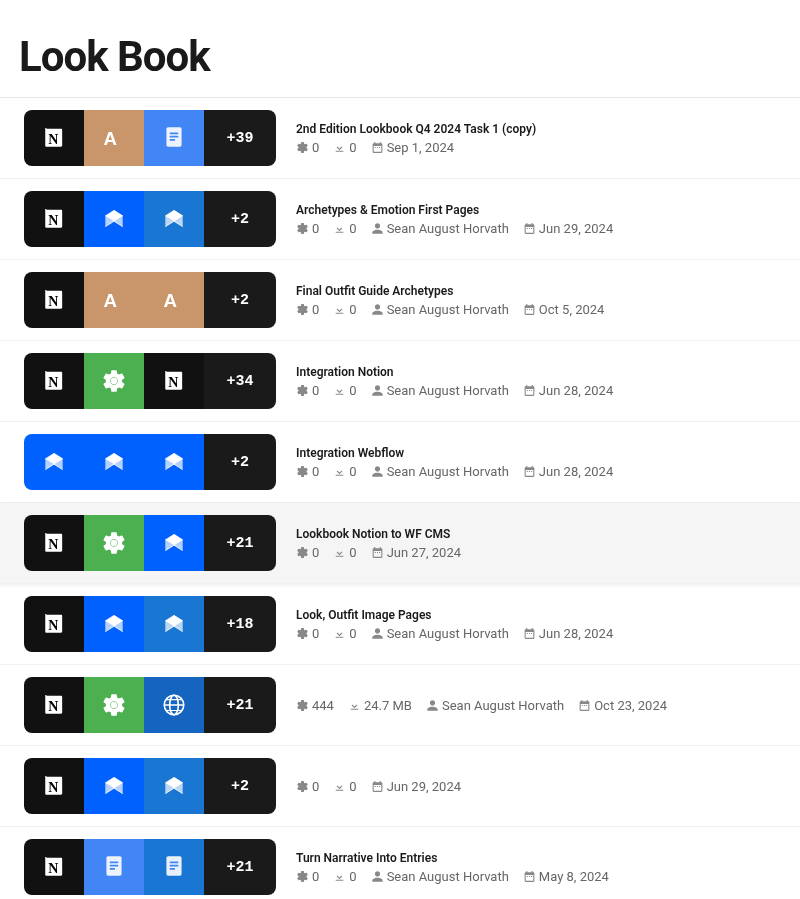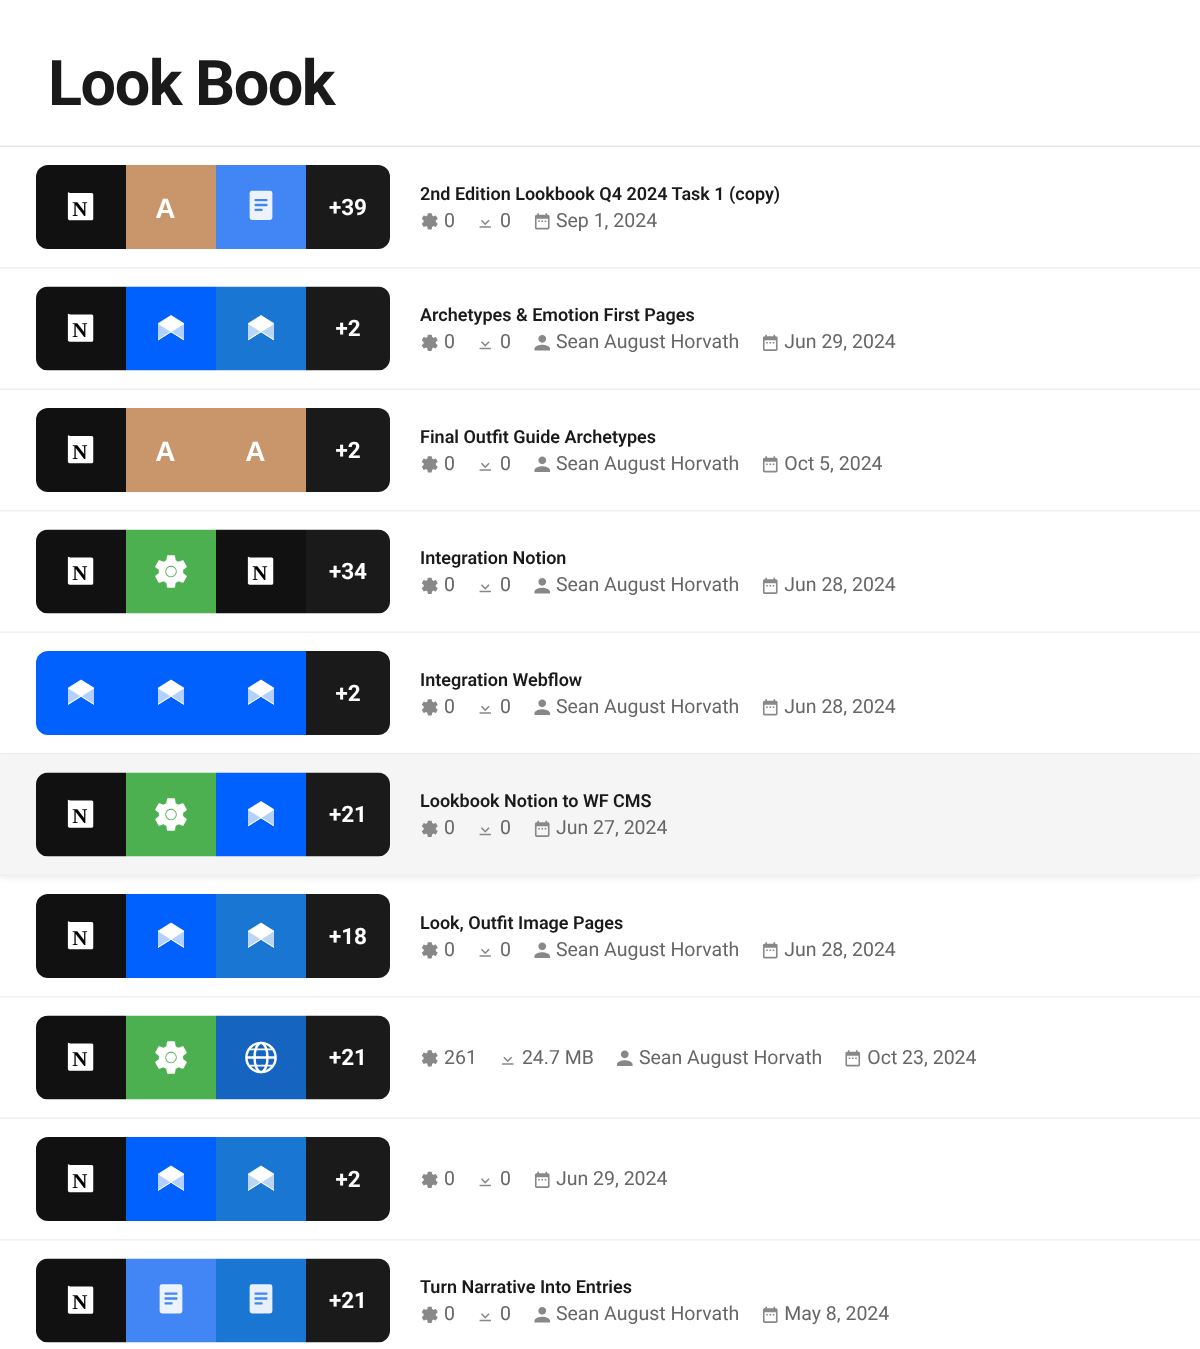--- a/index.html
+++ b/index.html
@@ -5,21 +5,21 @@
     * { box-sizing: border-box; margin: 0; padding: 0; }
     body {
       font-family: -apple-system, BlinkMacSystemFont, 'Segoe UI', Roboto, sans-serif;
       background: #fff;
       width: 800px;
       min-height: 899px;
       color: #1a1a1a;
     }
 
     .page-header {
-      padding: 32px 32px 16px 32px;
+      padding: 32px 32px 16px 19px;
       border-bottom: 1px solid #e5e5e5;
       background: #fff;
     }
 
     .page-title {
       font-size: 42px;
       font-weight: 700;
       color: #1a1a1a;
       letter-spacing: -1px;
     }
@@ -60,21 +60,22 @@
       width: 60px;
       height: 56px;
       flex-shrink: 0;
     }
 
     .icon-cell.count {
       background: #1a1a1a;
       color: #fff;
       font-weight: 700;
       font-size: 15px;
-      width: 56px;
+      width: 72px;
+      font-family: Liberation Mono, monospace;
     }
 
     .item-info {
       flex: 1;
     }
 
     .item-title {
       font-size: 12px;
       font-weight: 600;
       color: #1a1a1a;
@@ -512,21 +513,21 @@
         <div class="icon-cell count">+21</div>
     </div>
     <div class="item-info">
       <div class="item-meta">
 
     <span class="meta-item">
       <svg width="13" height="13" viewBox="0 0 24 24" fill="#888">
               <path d="M12 15a3 3 0 100-6 3 3 0 000 6z"></path>
               <path d="M19.43 12.98c.04-.32.07-.64.07-.98s-.03-.66-.07-.98l2.11-1.65c.19-.15.24-.42.12-.64l-2-3.46c-.12-.22-.39-.3-.61-.22l-2.49 1c-.52-.4-1.08-.73-1.69-.98l-.38-2.65C14.46 2.18 14.25 2 14 2h-4c-.25 0-.46.18-.49.42l-.38 2.65c-.61.25-1.17.59-1.69.98l-2.49-1c-.23-.09-.49 0-.61.22l-2 3.46c-.13.22-.07.49.12.64l2.11 1.65c-.04.32-.07.65-.07.98s.03.66.07.98l-2.11 1.65c-.19.15-.24.42-.12.64l2 3.46c.12.22.39.3.61.22l2.49-1c.52.4 1.08.73 1.69.98l.38 2.65c.03.24.24.42.49.42h4c.25 0 .46-.18.49-.42l.38-2.65c.61-.25 1.17-.59 1.69-.98l2.49 1c.23.09.49 0 .61-.22l2-3.46c.12-.22.07-.49-.12-.64l-2.11-1.65z"></path>
             </svg>
-      <span>261</span>
+      <span>444</span>
     </span>
     <span class="meta-item">
       <svg width="13" height="13" viewBox="0 0 24 24" fill="#888">
               <path d="M5 20h14v-2H5v2zm7-18v12l-4-4-1.41 1.41L12 17l5.41-5.59L16 10l-4 4V2H12z"></path>
             </svg>
       <span>24.7 MB</span>
     </span>
     <span class="meta-item">
       <svg width="13" height="13" viewBox="0 0 24 24" fill="#888">
               <path d="M12 12c2.7 0 4.8-2.1 4.8-4.8S14.7 2.4 12 2.4 7.2 4.5 7.2 7.2 9.3 12 12 12zm0 2.4c-3.2 0-9.6 1.6-9.6 4.8v2.4h19.2v-2.4c0-3.2-6.4-4.8-9.6-4.8z"></path>

